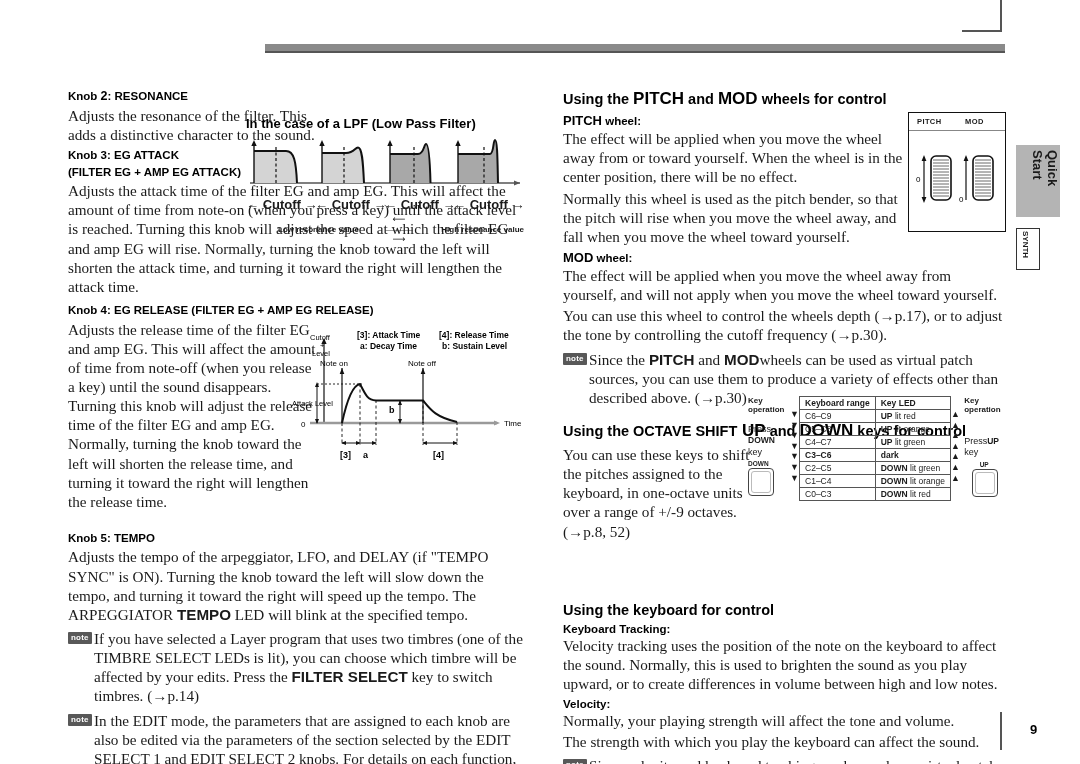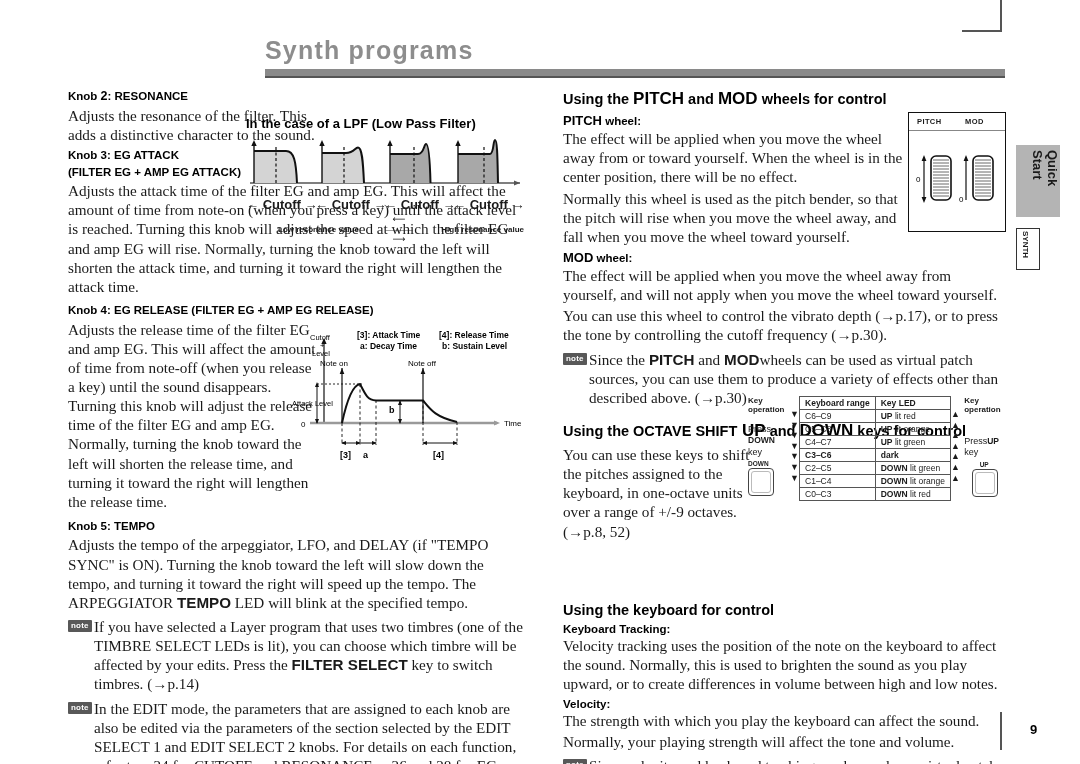--- a/index.html
+++ b/index.html
@@ -185,21 +185,20 @@
 </style>
 </head>
 <body>
 
 <div class="page">
 
   <div class="crop-v-top"></div>
   <div class="crop-h-top"></div>
 
   <div class="title-block">
-    <div class="doc-title">Synth programs</div>
     <div class="title-rule"></div>
   </div>
 
   <div class="side-tab-quick">
     <span>Quick Start</span>
   </div>
   <div class="side-tab-synth">
     <span>SYNTH</span>
   </div>
 
@@ -208,21 +207,21 @@
     <div class="h-run narrow"><span>Knob </span><span class="big">2</span><span>: RESONANCE</span></div>
     <div class="body-p narrow">Adjusts the resonance of the filter. This adds a distinctive character to the sound.</div>
 
     <div class="h-run narrow" style="margin-top:4px">Knob 3: EG ATTACK</div>
     <div class="h-run">(FILTER EG + AMP EG ATTACK)</div>
     <div class="body-p">Adjusts the attack time of the filter EG and amp EG. This will affect the amount of time from note-on (when you press a key) until the attack level is reached. Turning this knob will adjust the speed at which the filter EG and amp EG will rise. Normally, turning the knob toward the left will shorten the attack time, and turning it toward the right will lengthen the attack time.</div>
 
     <div class="h-run" style="margin-top:7px">Knob 4: EG RELEASE (FILTER EG + AMP EG RELEASE)</div>
     <div class="body-p narrow2" style="width:248px">Adjusts the release time of the filter EG and amp EG. This will affect the amount of time from note-off (when you release a key) until the sound disappears. Turning this knob will adjust the release time of the filter EG and amp EG. Normally, turning the knob toward the left will shorten the release time, and turning it toward the right will lengthen the release time.</div>
 
-    <div class="h-run" style="margin-top:8px">Knob 5: TEMPO</div>
+    <div class="h-run" style="margin-top:20px">Knob 5: TEMPO</div>
     <div class="body-p"><span>Adjusts the tempo of the arpeggiator, LFO, and DELAY (if "TEMPO SYNC" is ON). Turning the knob toward the left will slow down the tempo, and turning it toward the right will speed up the tempo. The ARPEGGIATOR </span><b class="sans">TEMPO</b><span> LED will blink at the specified tempo.</span></div>
 
     <div class="note-p">
       <span class="note-badge">note</span><span>If you have selected a Layer program that uses two timbres (one of the TIMBRE SELECT LEDs is lit), you can choose which timbre will be affected by your edits. Press the </span><b class="sans">FILTER SELECT</b><span>   key to switch timbres. (→p.14)</span>
     </div>
     <div class="note-p">
       <span class="note-badge">note</span><span>In the EDIT mode, the parameters that are assigned to each knob are also be edited via the parameters of the section selected by the EDIT SELECT 1 and EDIT SELECT 2 knobs. For details on each function, refer to p.24 for CUTOFF and RESONANCE, p.26 and 28 for EG ATTACK and EG RELEASE, or p.44 for TEMPO.</span>
     </div>
 
   </div>
@@ -342,35 +341,35 @@
   <div class="col-right">
 
     <div class="sec-head" style="width:350px"><span>Using the </span><span class="lg">PITCH</span><span> and </span><span class="lg">MOD</span><span> wheels for control</span></div>
 
     <div class="sub-head"><span class="lg">PITCH</span><span> wheel:</span></div>
     <div class="body-p" style="width:340px">The effect will be applied when you move the wheel away from or toward yourself. When the wheel is in the center position, there will be no effect.</div>
     <div class="body-p" style="width:340px">Normally this wheel is used as the pitch bender, so that the pitch will rise when you move the wheel away, and fall when you move the wheel toward yourself.</div>
 
     <div class="sub-head" style="margin-top:4px"><span class="lg">MOD</span><span> wheel:</span></div>
     <div class="body-p">The effect will be applied when you move the wheel away from yourself, and will not apply when you move the wheel toward yourself.</div>
-    <div class="body-p">You can use this wheel to control the vibrato depth (→p.17), or to press the tone by controlling the cutoff frequency (→p.30).</div>
+    <div class="body-p">You can use this wheel to control the wheels depth (→p.17), or to adjust the tone by controlling the cutoff frequency (→p.30).</div>
 
     <div class="note-p">
       <span class="note-badge">note</span><span>Since the </span><b class="sans">PITCH</b><span>   and </span><b class="sans">MOD</b><span>wheels can be used as virtual patch sources, you can use them to produce a variety of effects other than described above. (→p.30)</span>
     </div>
 
     <div class="sec-head" style="margin-top:13px"><span>Using the </span><span>OCTAVE SHIFT</span><span class="lg"> UP</span><span> and </span><span class="lg">DOWN</span><span> keys for control</span></div>
     <div class="body-p" style="width:190px">You can use these keys to shift the pitches assigned to the keyboard, in one-octave units over a range of +/-9 octaves. (→p.8, 52)</div>
 
     <div class="sec-head" style="margin-top:60px">Using the keyboard for control</div>
     <div class="sub-head">Keyboard Tracking:</div>
     <div class="body-p">Velocity tracking uses the position of the note on the keyboard to affect the sound. Normally, this is used to brighten the sound as you play upward, or to create differences in volume between high and low notes.</div>
     <div class="sub-head" style="margin-top:5px">Velocity:</div>
+    <div class="body-p">Normally, your playing strength will affect the tone and volume.</div>
     <div class="body-p">The strength with which you play the keyboard can affect the sound.</div>
-    <div class="body-p">Normally, your playing strength will affect the tone and volume.</div>
 
     <div class="note-p">
       <span class="note-badge">note</span><span>Since velocity and keyboard tracking can be used as a virtual patch source, you can use them to produce a variety of effects other than those described above. (→p.30)</span>
     </div>
   </div>
 
   <div class="fig-wheel">
     <div class="wheel-box">
       <div class="wheel-lab" style="left:8px">PITCH</div>
       <div class="wheel-lab" style="left:56px">MOD</div>

